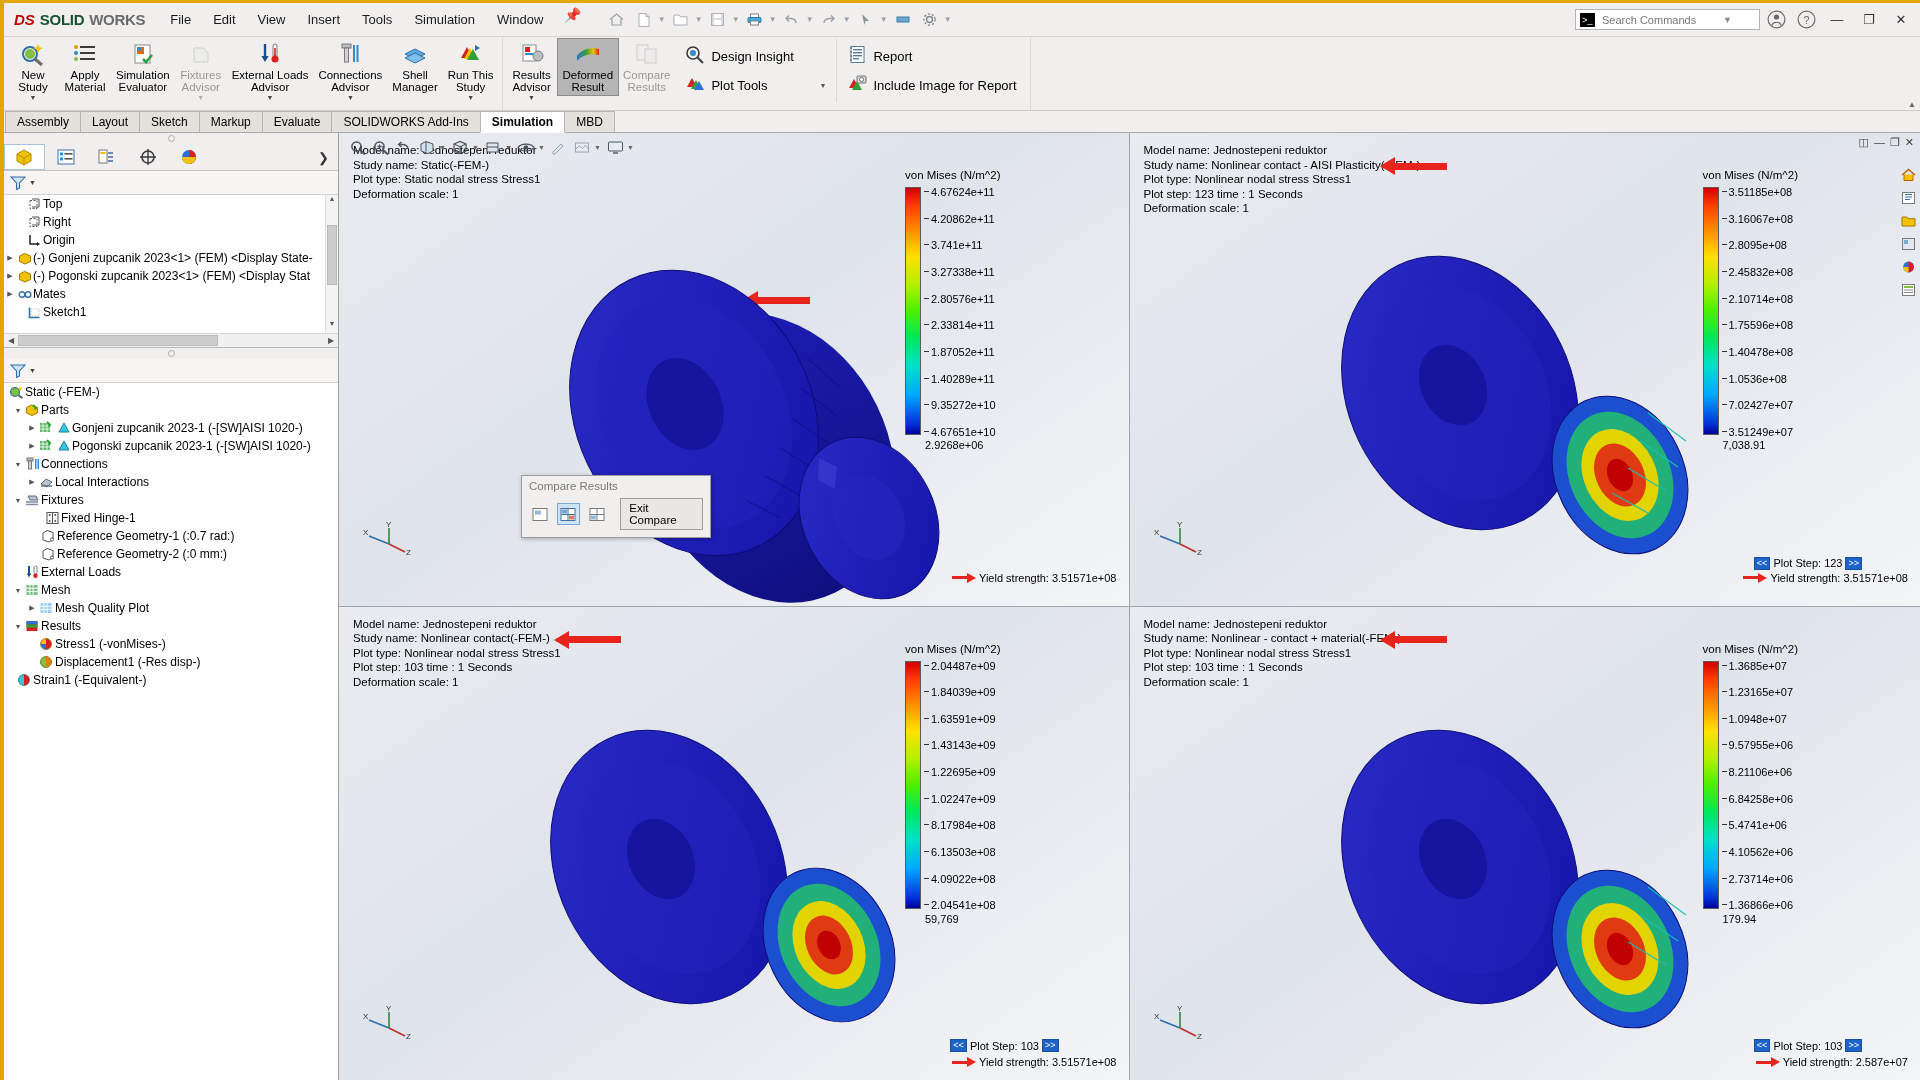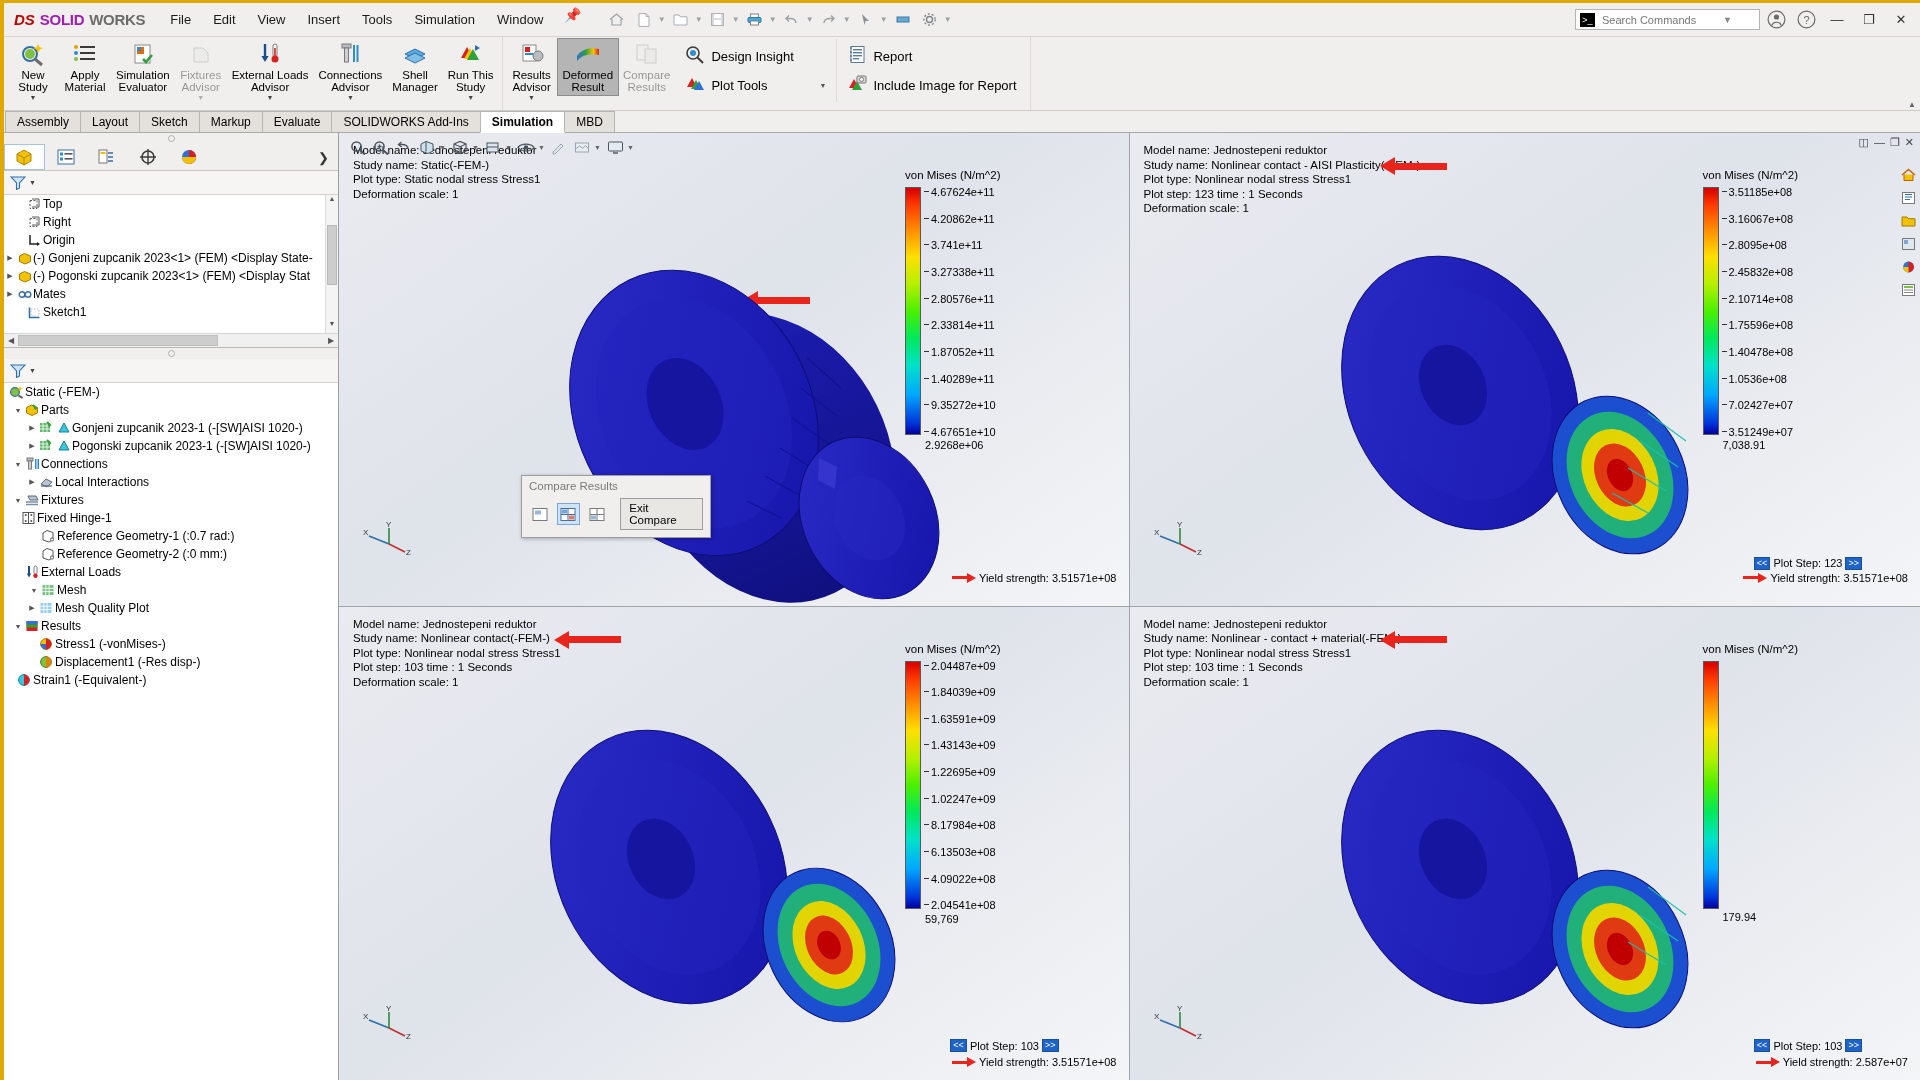--- a/index.html
+++ b/index.html
@@ -11,21 +11,21 @@
   }
   .app { position:relative; width:1920px; height:1080px;
          border-left:4px solid #e0a800; border-top:3px solid #e0a800;
          background:#f0efee; }
 
   
   .titlebar { position:relative; height:34px; background:#f0efee;
               display:flex; align-items:center; border-bottom:1px solid #d8d5d0; }
   .sw-logo { display:flex; align-items:center; gap:5px; padding:0 14px 0 10px; }
   .sw-logo .ds { color:#c00000; font-weight:bold; font-size:15px; font-style:italic;}
-  .sw-logo .solid { color:#a21caf; font-weight:bold; font-size:15px; letter-spacing:-.3px;}
+  .sw-logo .solid { color:#14532d; font-weight:bold; font-size:15px; letter-spacing:-.3px;}
   .sw-logo .works { color:#6b6b6b; font-weight:bold; font-size:15px; letter-spacing:-.3px;}
   .menubar { display:flex; gap:0; }
   .menubar .mi { padding:5px 11px; font-size:13px; color:#1a1a1a; cursor:default; }
   .pin-ico { margin-left:10px; color:#8a8a8a; font-size:14px; }
   .qat { display:flex; align-items:center; gap:1px; margin-left:22px; }
   .qat .qb { width:26px; height:24px; display:flex; align-items:center;
              justify-content:center; color:#9aa0a6; }
   .qat .qcaret { width:9px; color:#9aa0a6; font-size:8px; }
   .title-center { position:absolute; left:0; right:0; text-align:center;
                   font-size:13px; color:#111; pointer-events:none; }
@@ -740,21 +740,21 @@
             <span class="tarrow">▼</span>
             <span class="ticon">
                 <svg width="15" height="14" viewBox="0 0 15 14">
                   <path d="M3 3h8l2 4H5z" fill="#b9c4cf" stroke="#5a6b7a"></path>
                   <path d="M1 9h12M1 11.5h12" stroke="#7a90a5" stroke-width="1.3"></path>
                 </svg>
               </span>
             <span>Fixtures</span>
           </div>
 
-          <div class="tnode" style="padding-left:16px">
+          <div class="tnode" style="padding-left:40px">
             <span class="ticon">
                 <svg width="15" height="14" viewBox="0 0 15 14">
                   <rect x="2" y="1.5" width="11" height="11" fill="#fff" stroke="#555"></rect>
                   <path d="M7.5 1.5v11" stroke="#555"></path>
                   <circle cx="4.7" cy="4" r="1" fill="#555"></circle>
                   <circle cx="4.7" cy="10" r="1" fill="#555"></circle>
                   <circle cx="10.3" cy="4" r="1" fill="#555"></circle>
                   <circle cx="10.3" cy="10" r="1" fill="#555"></circle>
                 </svg>
               </span>
@@ -787,21 +787,21 @@
                 <svg width="15" height="14" viewBox="0 0 15 14">
                   <path d="M4 1v9" stroke="#1a4f8a" stroke-width="2"></path>
                   <path d="M1.8 8.6L4 12.5l2.2-3.9z" fill="#1a4f8a"></path>
                   <rect x="9" y="1" width="3" height="8" rx="1.5" fill="#fff" stroke="#7a7a7a"></rect>
                   <circle cx="10.5" cy="10.8" r="2.2" fill="#d92020"></circle>
                 </svg>
               </span>
             <span>External Loads</span>
           </div>
 
-          <div class="tnode" style="padding-left:24px">
+          <div class="tnode" style="padding-left:8px">
             <span class="tarrow">▼</span>
             <span class="ticon">
                 <svg width="15" height="14" viewBox="0 0 15 14">
                   <rect x="1.5" y="2" width="11" height="10" fill="#2fa03a" opacity=".65"></rect>
                   <path d="M1.5 5.3h11M1.5 8.6h11M4.8 2v10M8.1 2v10" stroke="#fff" stroke-width=".9"></path>
                 </svg>
               </span>
             <span>Mesh</span>
           </div>
 
@@ -1240,20 +1240,32 @@
               <ellipse cx="370" cy="262" rx="12" ry="17" transform="rotate(-26 370 262)" fill="#c00000"></ellipse>
             </g>
             <g stroke="#1bbfb0" stroke-width="1.4" fill="none" opacity=".9">
               <path d="M398 200 L436 228 M390 228 L428 254 M378 255 L416 278"></path>
             </g>
           </svg>
           <div class="legend" style="right:122px;">
             <div class="ltitle">von Mises (N/m^2)</div>
             <div class="lbody">
               <div class="bar"></div>
+              <div class="ticks">
+                <div class="tk">1.3685e+07</div>
+                <div class="tk">1.23165e+07</div>
+                <div class="tk">1.0948e+07</div>
+                <div class="tk">9.57955e+06</div>
+                <div class="tk">8.21106e+06</div>
+                <div class="tk">6.84258e+06</div>
+                <div class="tk">5.4741e+06</div>
+                <div class="tk">4.10562e+06</div>
+                <div class="tk">2.73714e+06</div>
+                <div class="tk">1.36866e+06</div>
+              </div>
             </div>
             <div class="vmin">179.94</div>
           </div>
           <div class="plotstep" style="right:58px; bottom:28px;">
             <span class="psbtn">&lt;&lt;</span>
             <span>Plot Step: 103</span>
             <span class="psbtn">&gt;&gt;</span>
           </div>
           <div class="yield" style="right:12px; bottom:12px;">
             <span class="ytail"></span>

